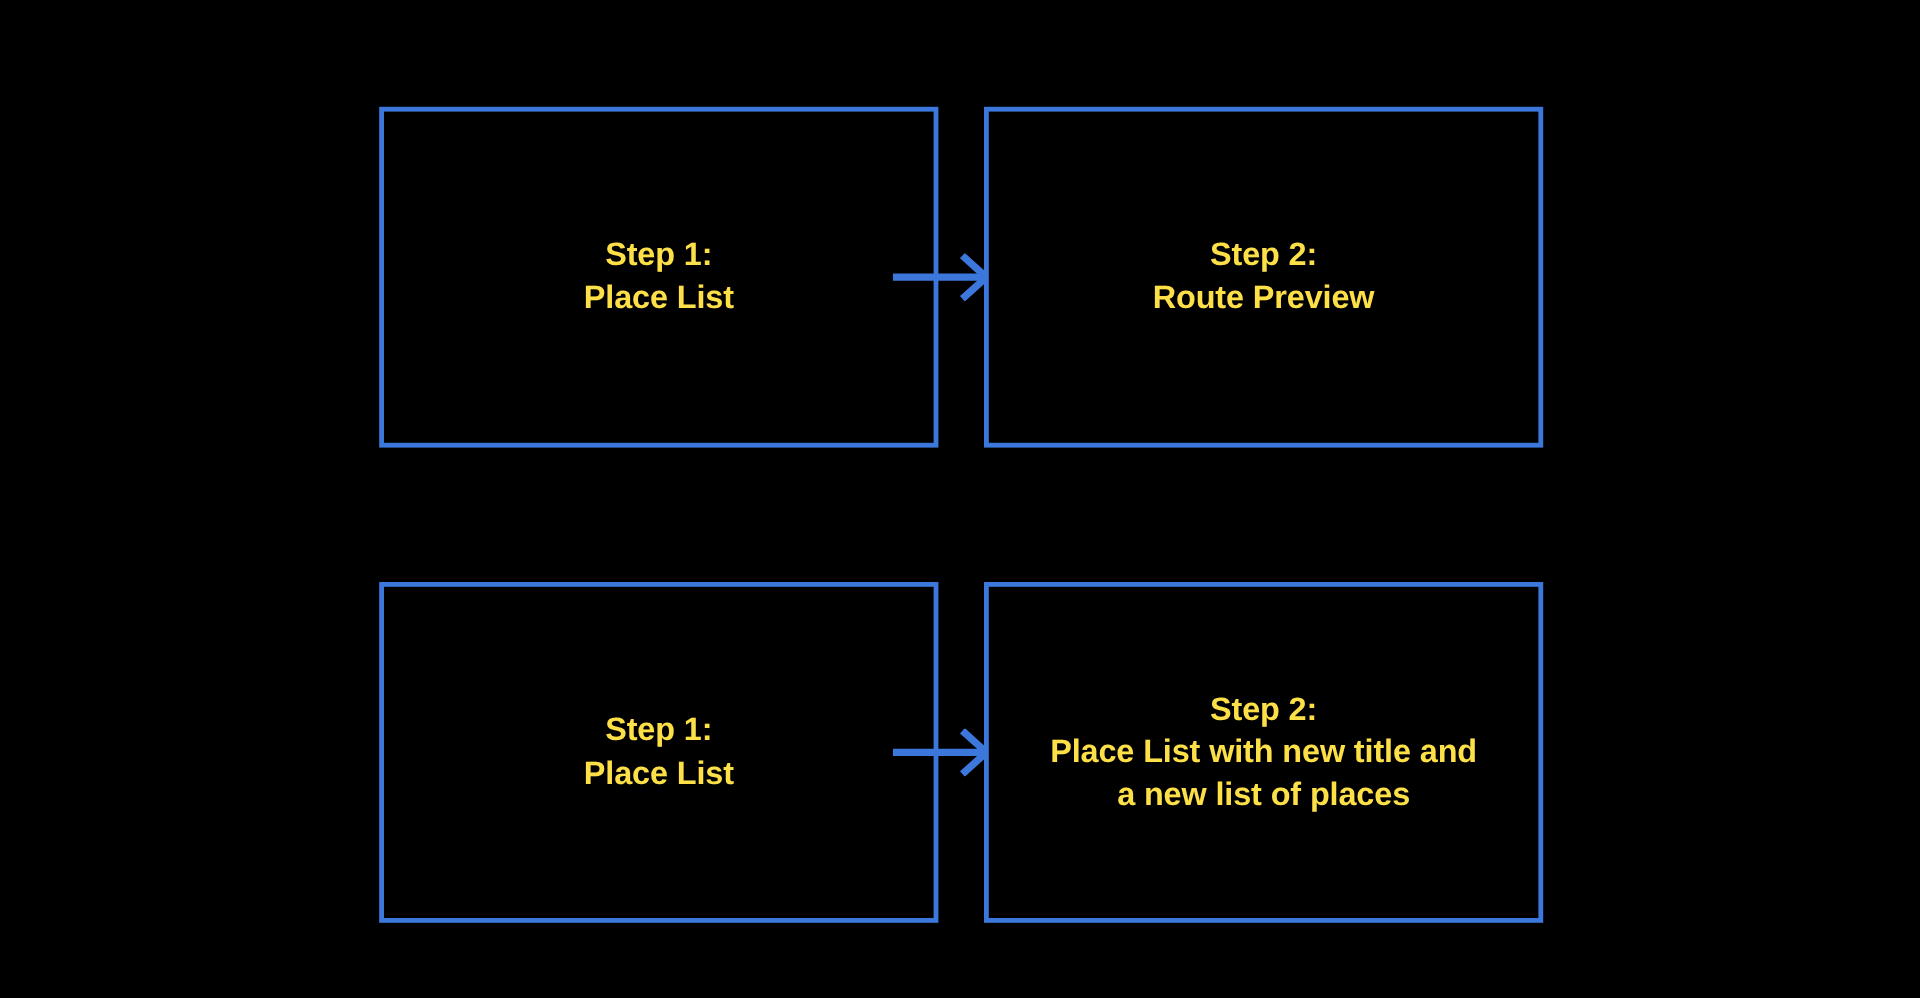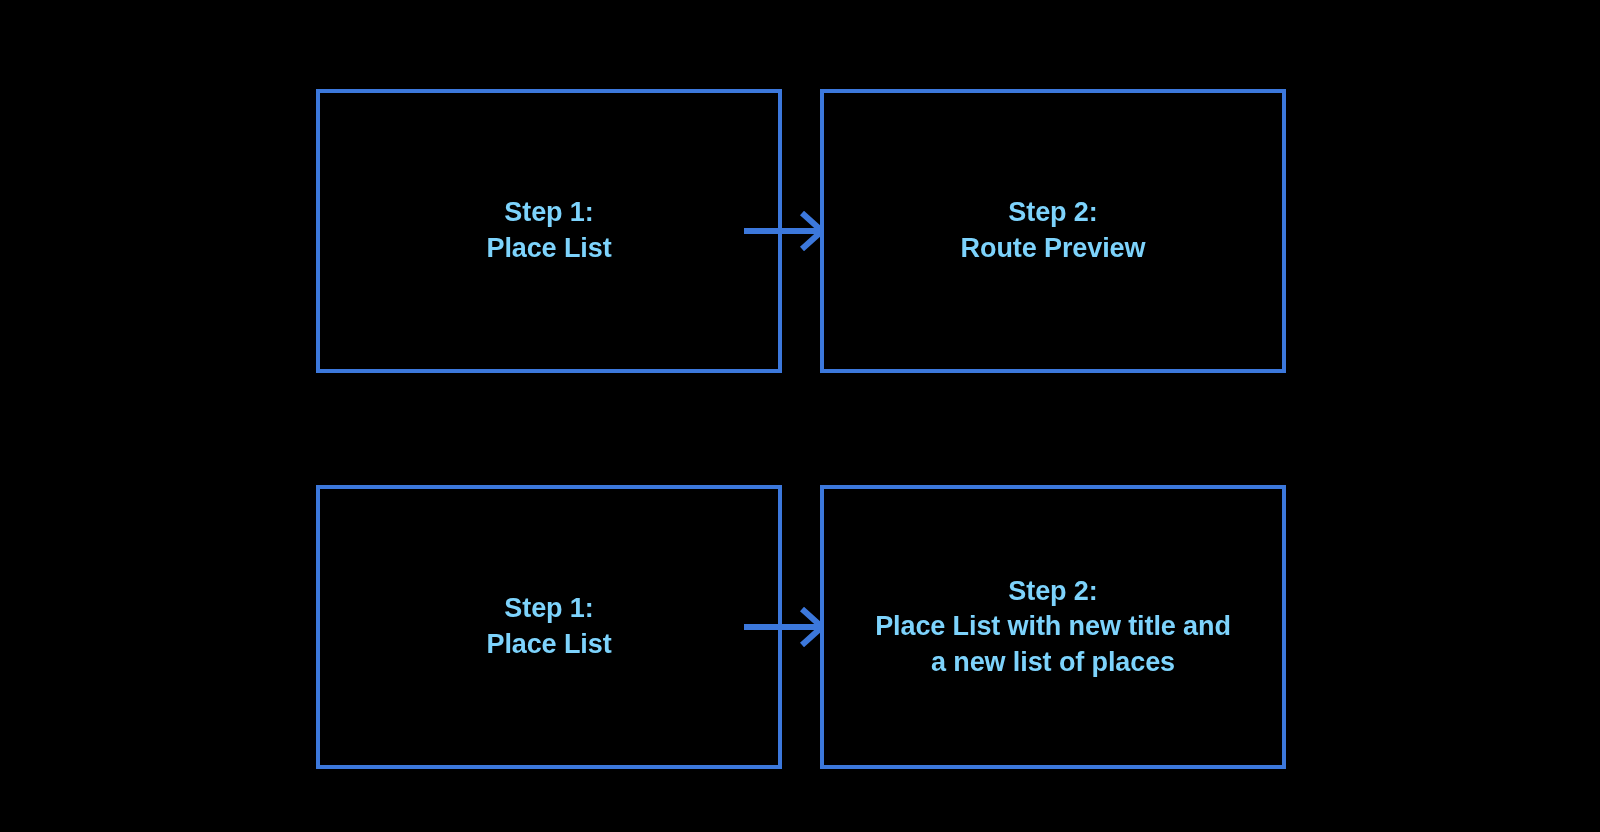--- a/index.html
+++ b/index.html
@@ -41,21 +41,21 @@
     border: 4px solid #3C78DC;
     background: #000000;
     display: flex;
     align-items: center;
     justify-content: center;
   }
   .step-box.box-left  { left: 316px;  width: 466px; }
   .step-box.box-right { left: 820px;  width: 466px; }
 
   .step-label {
-    color: #7dd3fc;
+    color: #fde047;
     font-size: 27px;
     font-weight: bold;
     line-height: 1.32;
     text-align: center;
     letter-spacing: -0.1px;
     white-space: pre-line;
     padding: 0 10px;
     user-select: none;
   }
 

